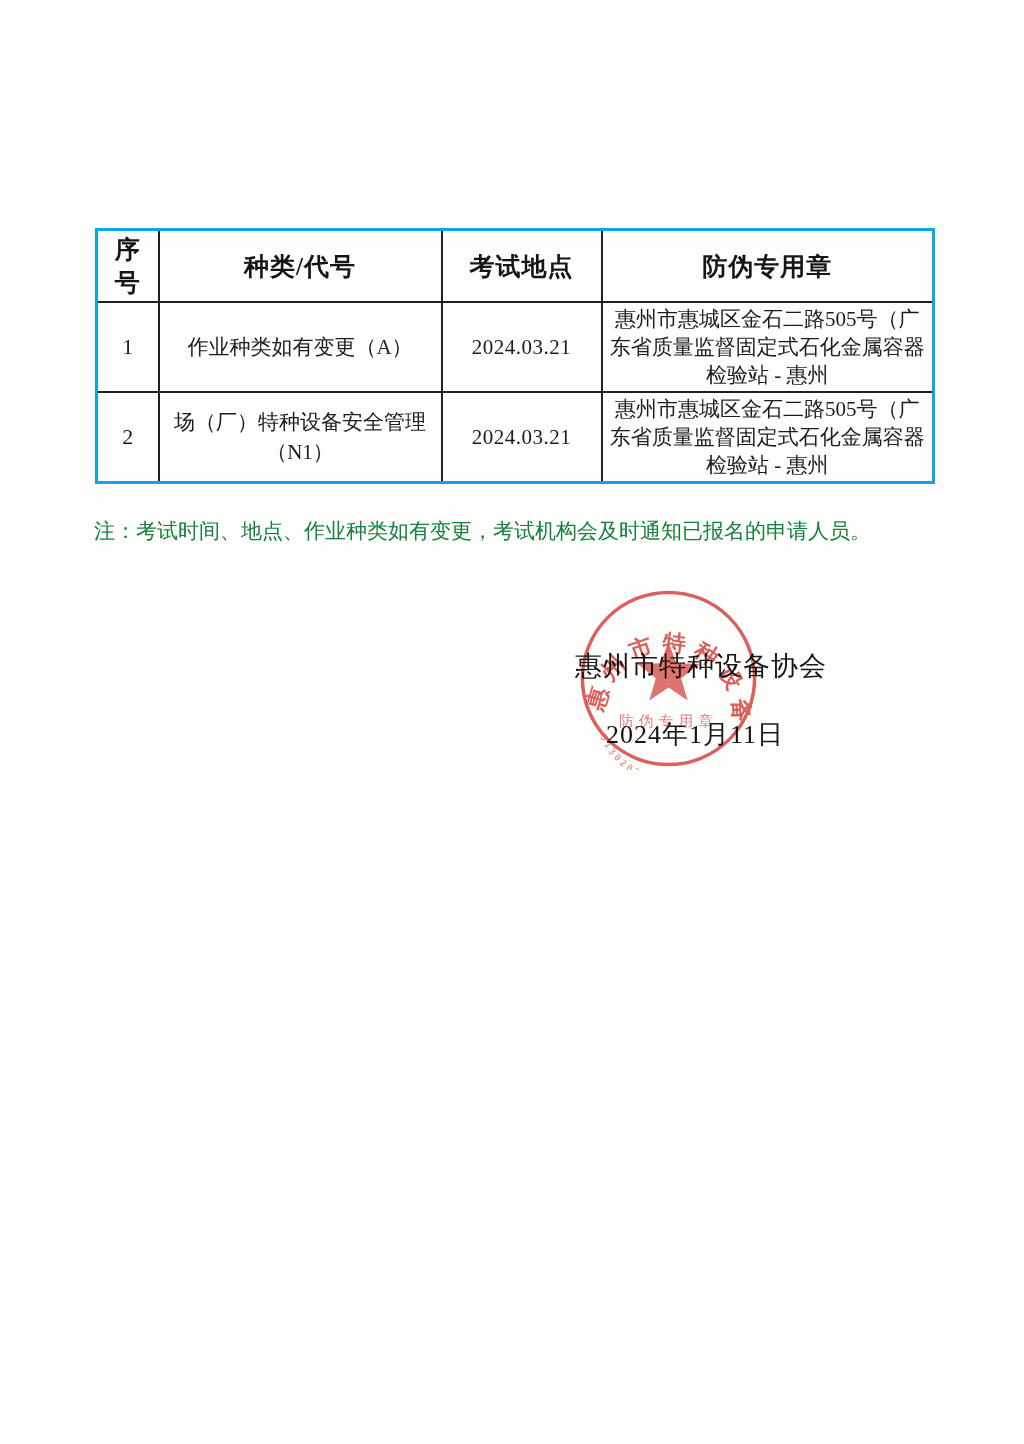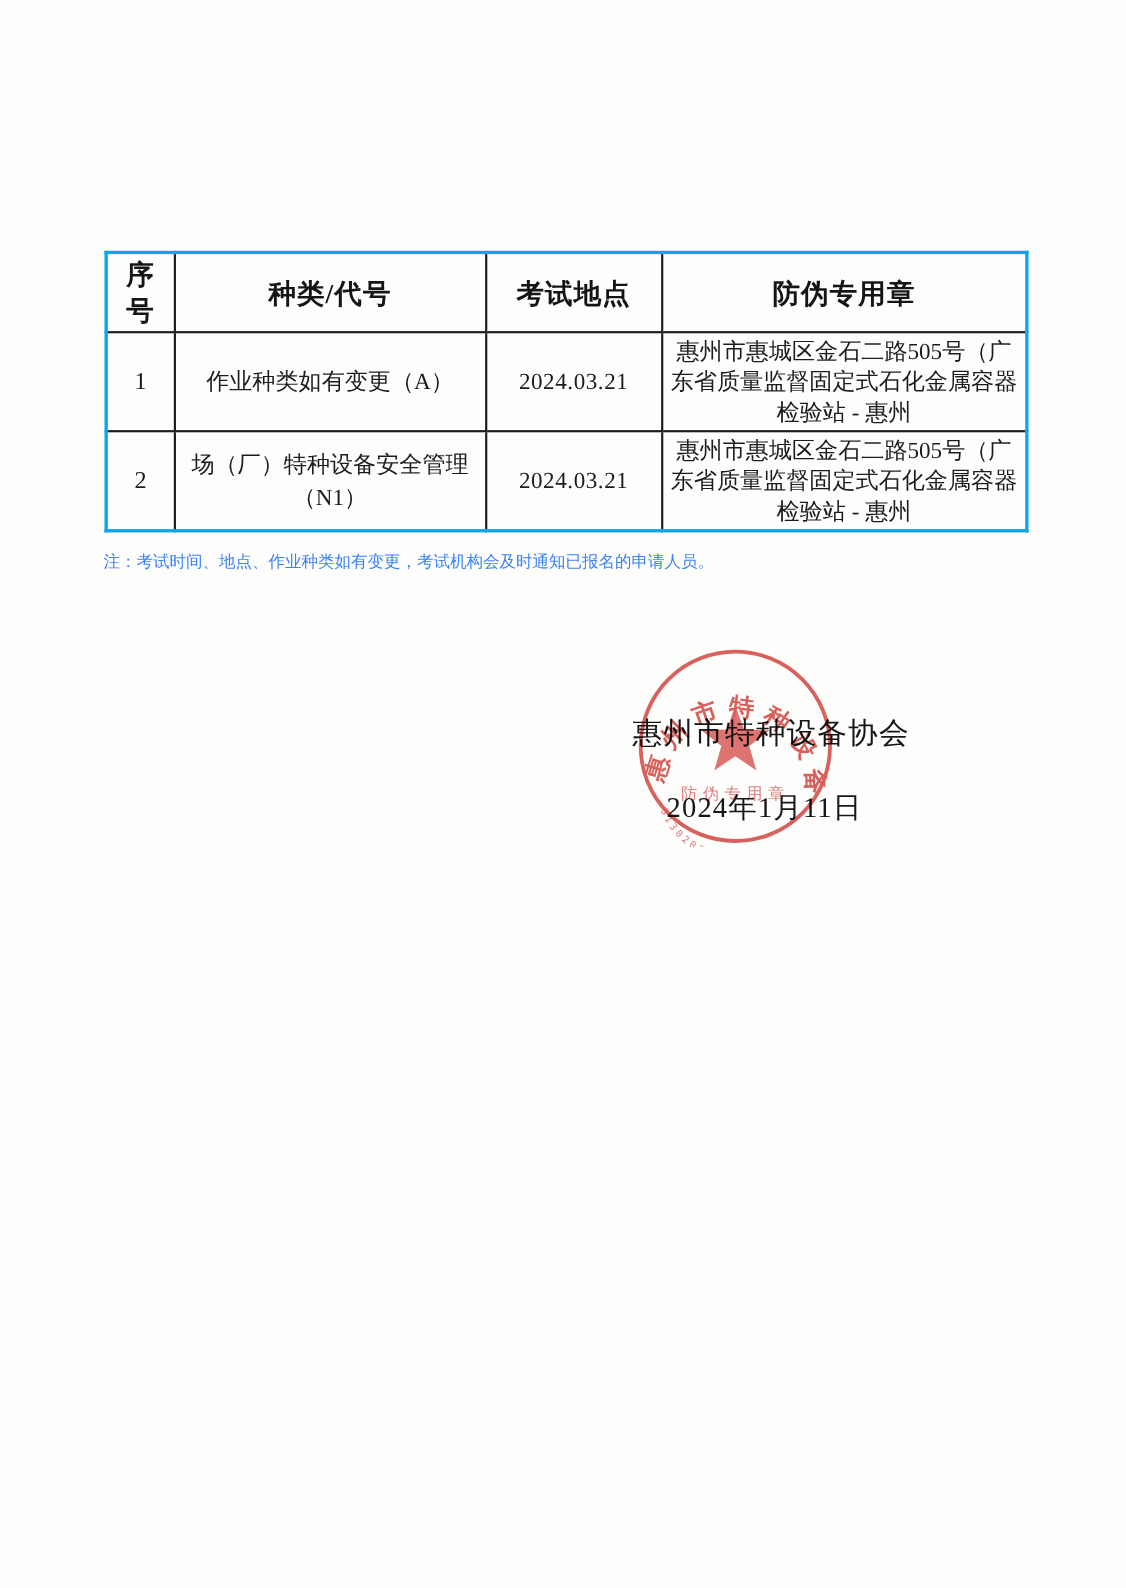--- a/index.html
+++ b/index.html
@@ -57,25 +57,25 @@
     color: #151515;
     letter-spacing: 1px;
   }
   td.no-cell   { font-size: 22px; }
   td.cat-cell  { font-size: 21px; line-height: 30px; }
   td.time-cell { font-size: 21px; letter-spacing: 0.5px; }
   td.loc-cell  { font-size: 21px; line-height: 28px; padding: 2px 7px; border-radius: 10px; }
   .doc-note {
     position: absolute;
     left: 94px;
-    top: 496px;
+    top: 516px;
     width: 840px;
-    font-size: 15px;
+    font-size: 21px;
     line-height: 30px;
-    color: #3b82f6;
+    color: #15803d;
   }
   .sig-org {
     position: absolute;
     left: 575px;
     top: 648px;
     font-size: 27px;
     letter-spacing: 1px;
     color: #161616;
     z-index: 2;
   }

